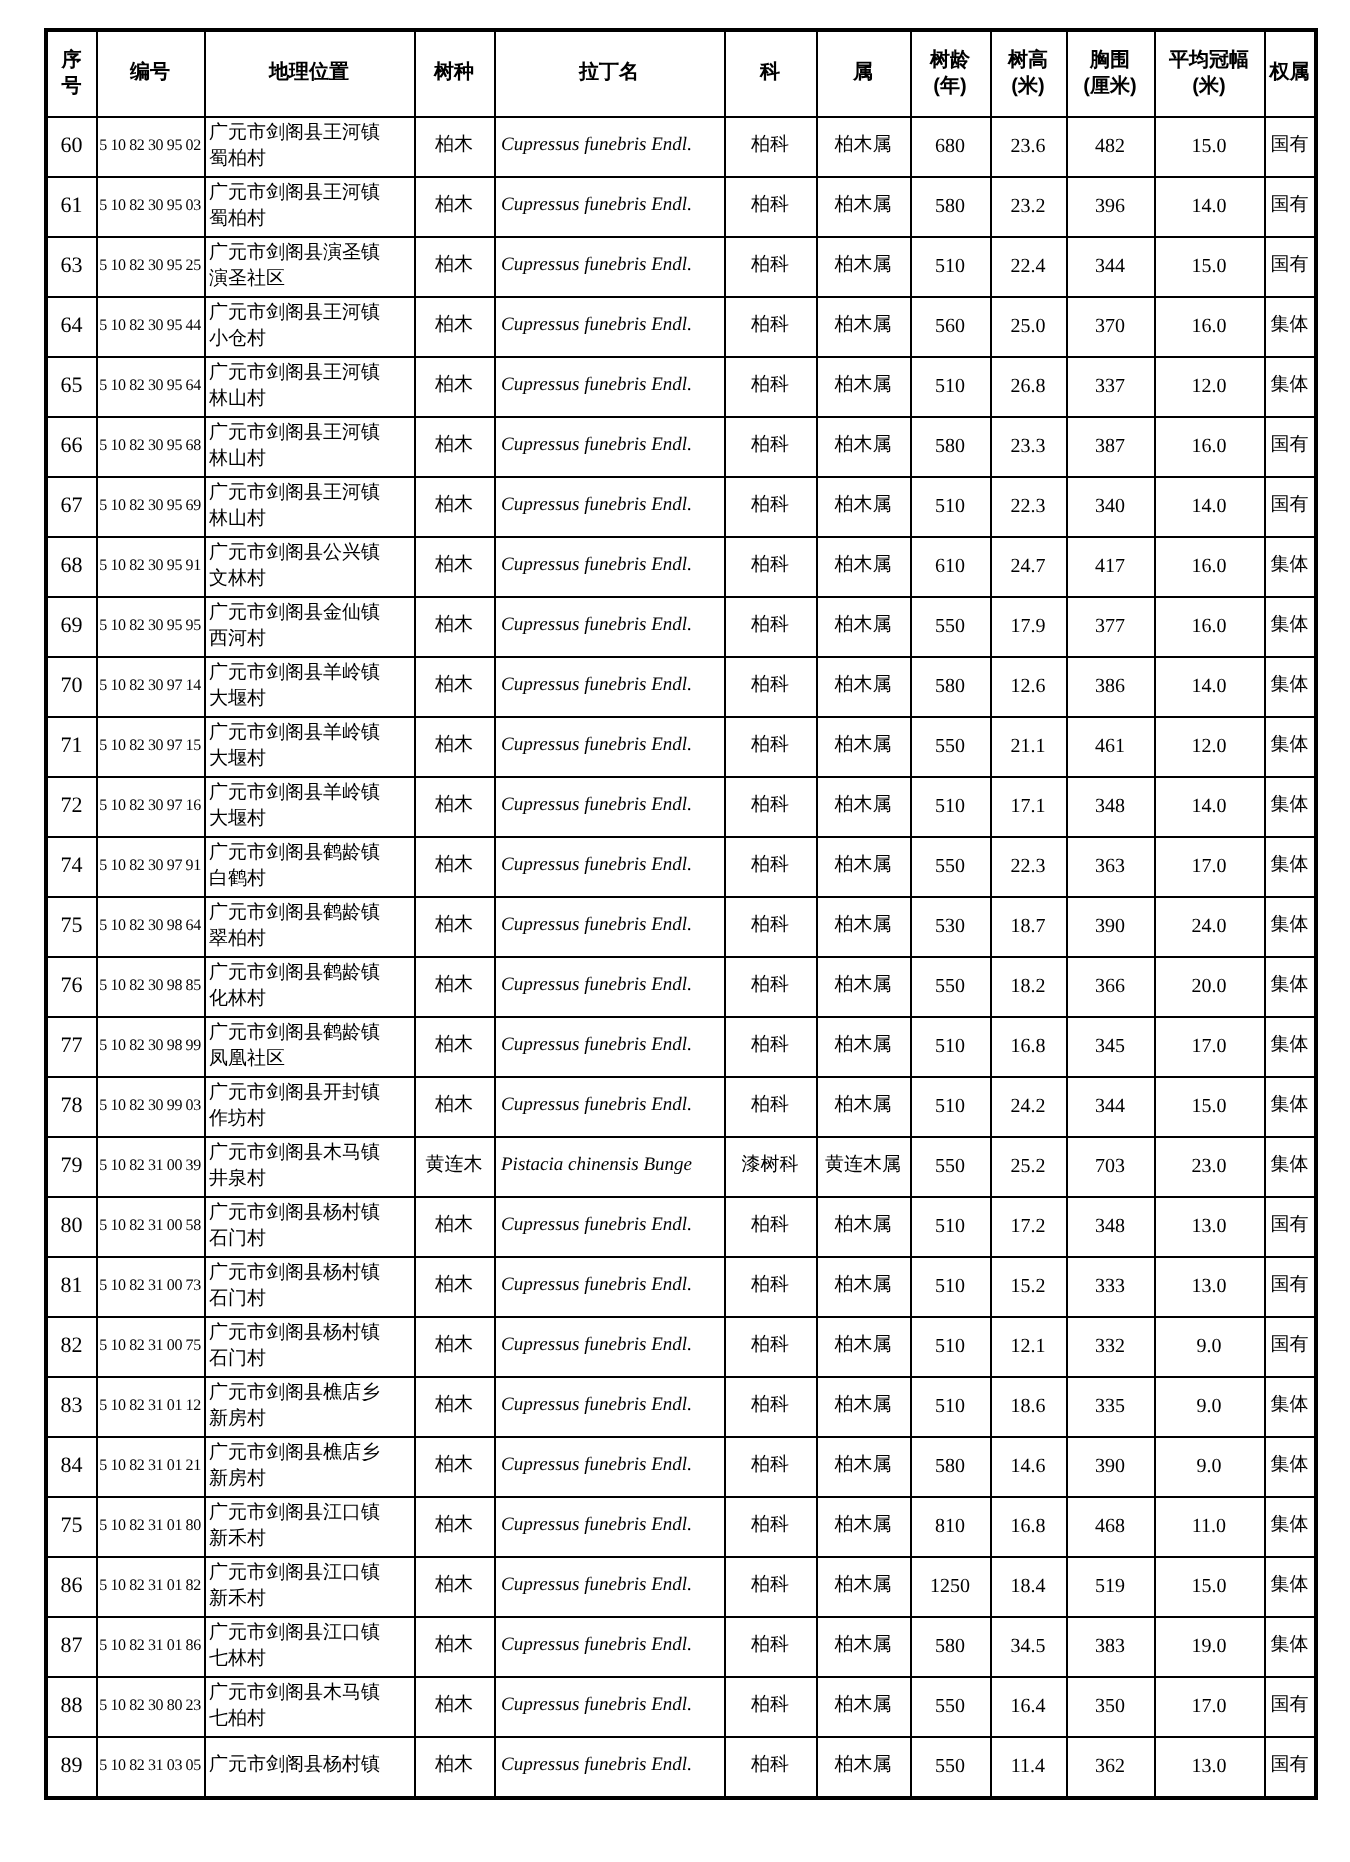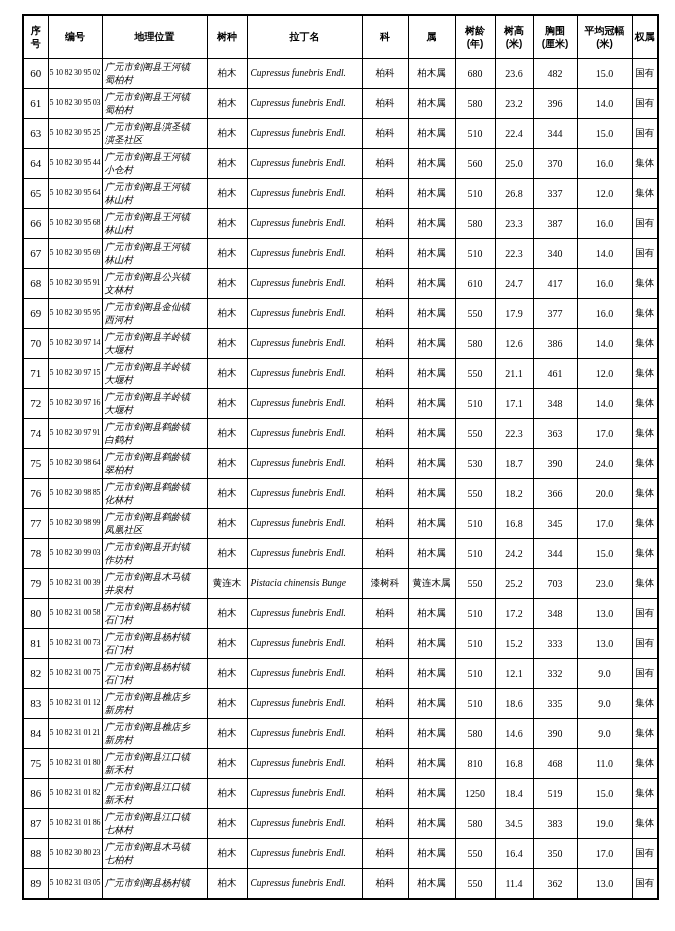--- a/index.html
+++ b/index.html
@@ -20,21 +20,21 @@
     overflow:hidden;
   }
   thead th{
     font-family:"Liberation Sans","DejaVu Sans",sans-serif;
     font-weight:bold;font-size:10px;line-height:1.35;
     height:40px;
   }
   tbody td{font-size:10px;height:27px;line-height:1.3;}
   td.c-no{font-size:11px;}
   td.c-code{font-size:8px;letter-spacing:-0.2px;white-space:nowrap;padding:0;}
-  td.c-location{text-align:left;padding-left:2px;font-size:9.5px;line-height:1.35;font-style:italic;}
+  td.c-location{text-align:left;padding-left:2px;font-size:9.5px;line-height:1.35;}
   td.c-latin{text-align:left;font-style:italic;padding-left:3px;font-size:9.5px;line-height:1.3;}
   td.c-species,td.c-family,td.c-genus,td.c-owner{font-size:9.5px;}
 </style>
 </head>
 <body>
 
 <div class="page">
   <table class="tree-table">
       <colgroup>
         <col style="width: 25px;">

